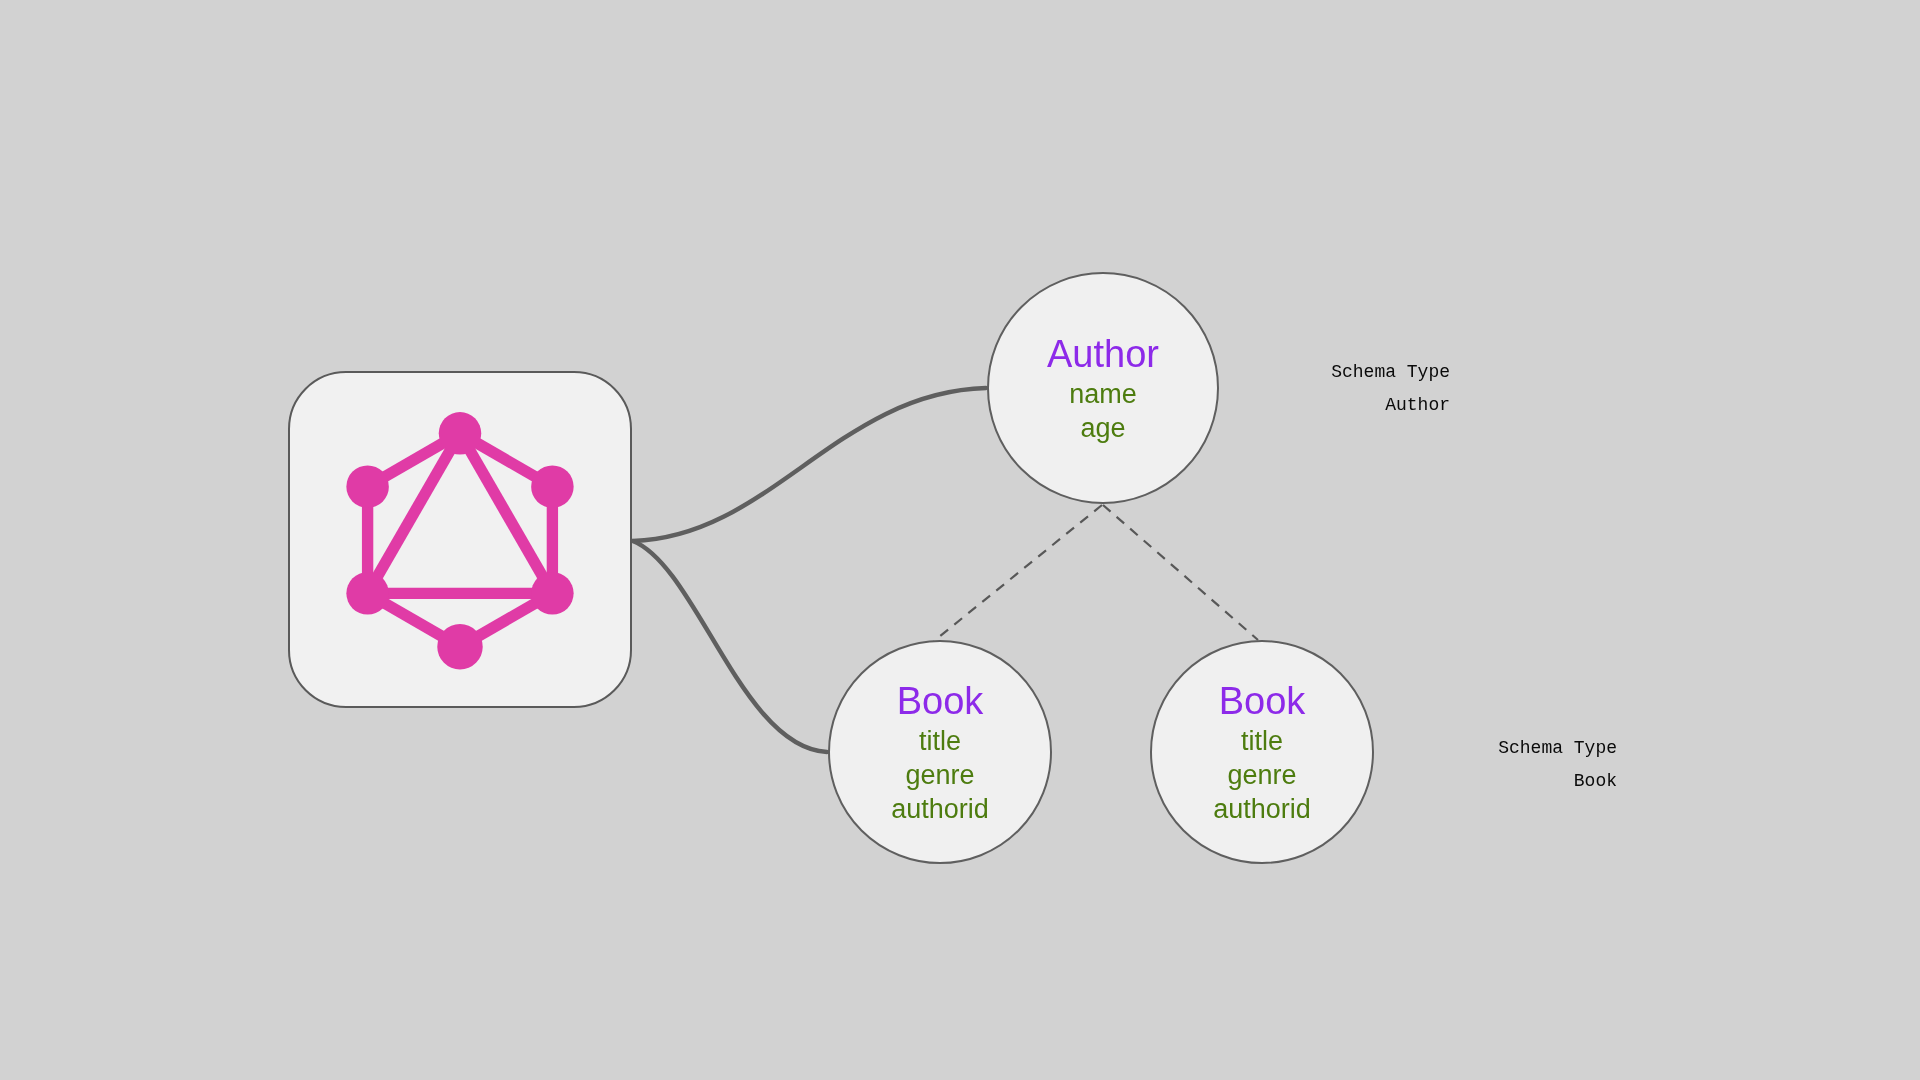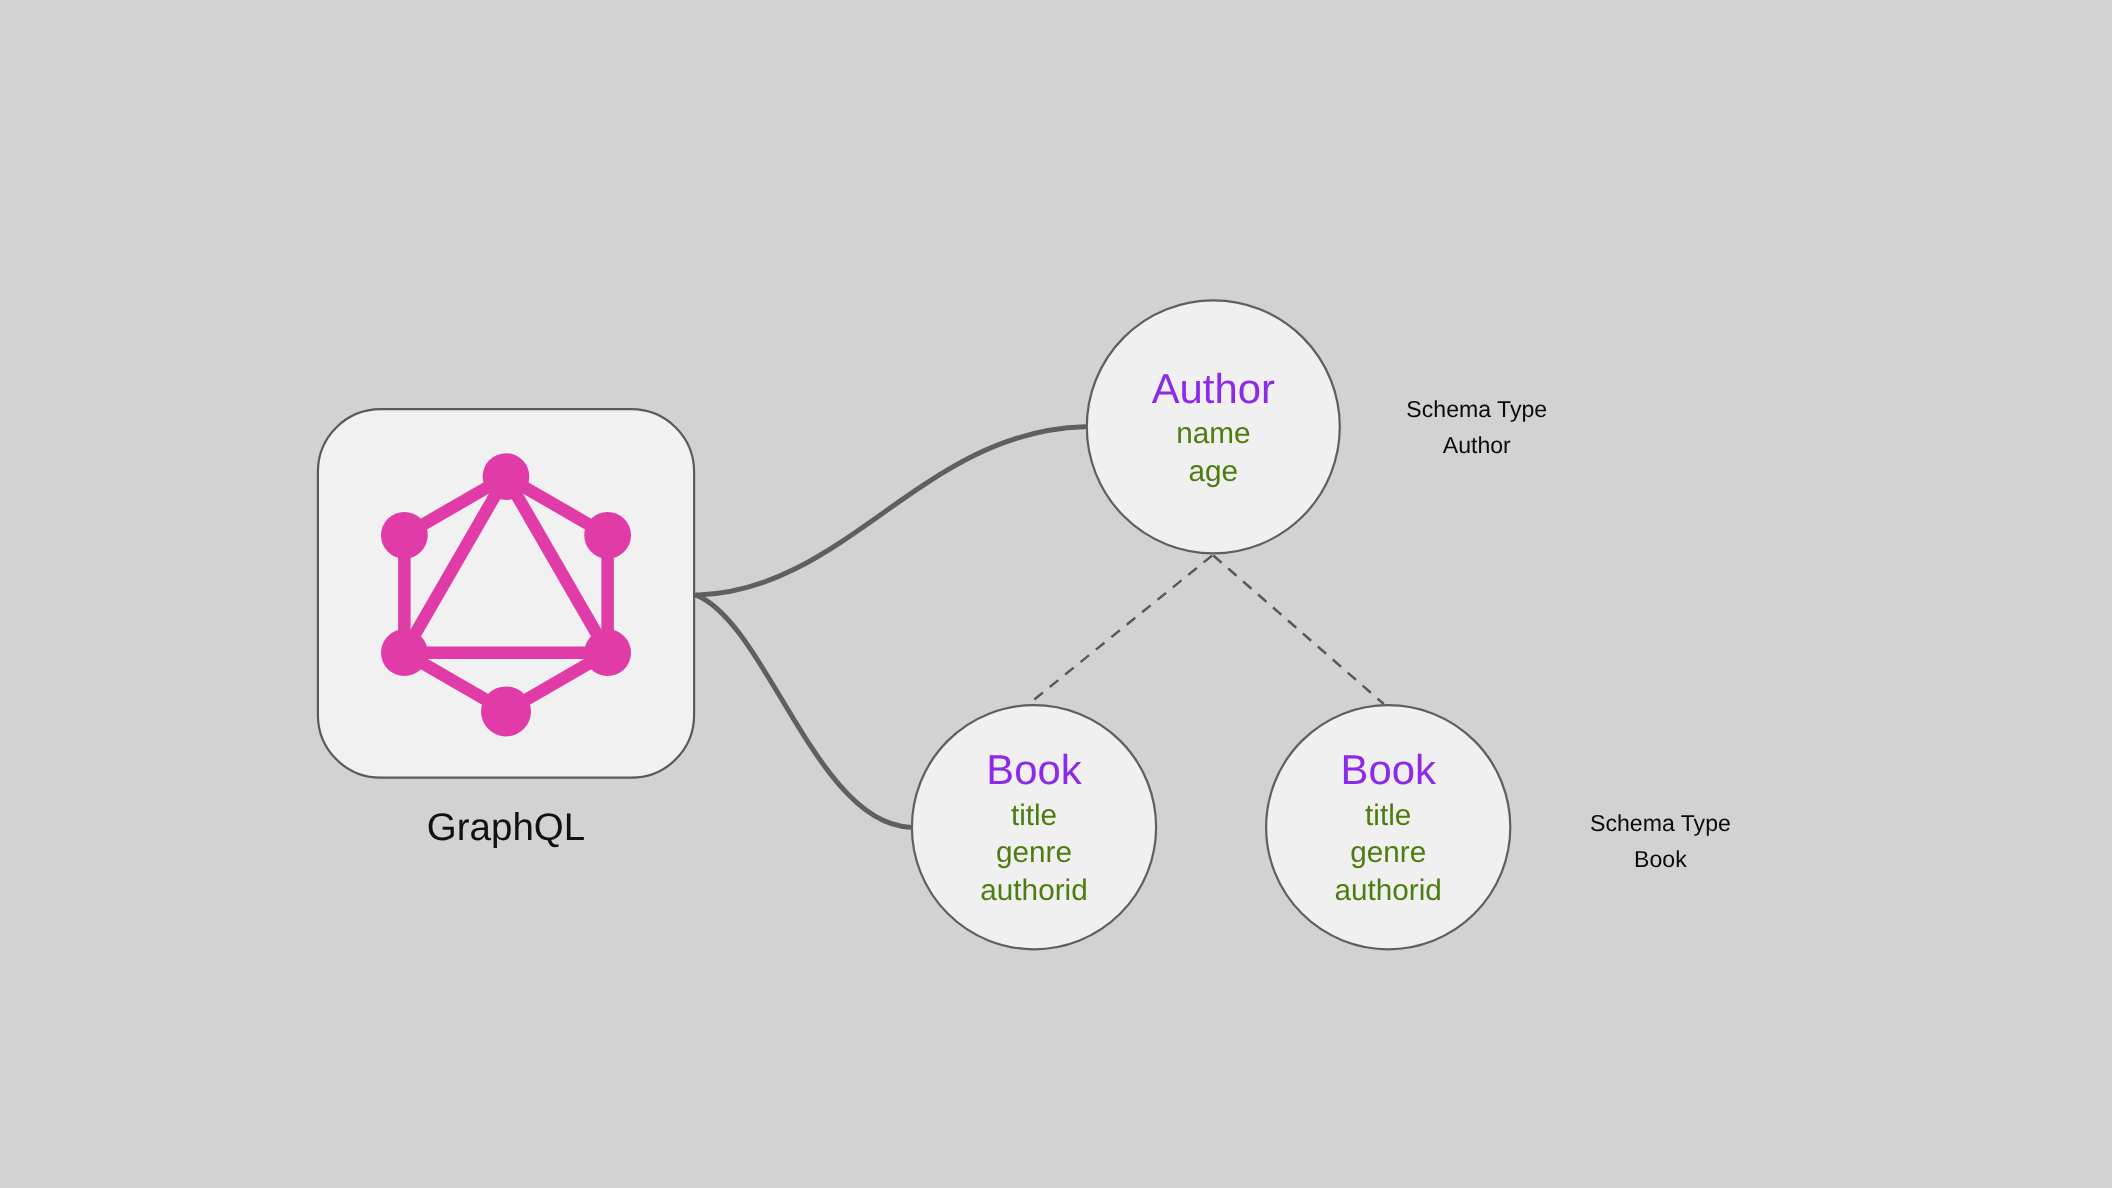--- a/index.html
+++ b/index.html
@@ -101,25 +101,26 @@
     color: #8d2ae9;
   }
   .node-field {
     font-size: 27px;
     line-height: 34px;
     color: #4d7c0f;
   }
   .side-label {
     position: absolute;
     width: 215px;
-    text-align: center;
-    font-size: 21px;
+    text-align: right;
+    font-size: 18px;
     line-height: 33px;
     color: #0a0a0a;
     z-index: 2;
+    font-family: Liberation Mono, monospace;
   }
   .label-author {
     left: 1235px;
     top: 356px;
   }
   .label-book {
     left: 1402px;
     top: 732px;
   }
   .gql-edge {
@@ -157,21 +158,20 @@
       <line class="gql-edge" x1="78.5" y1="223" x2="265.5" y2="223"></line>
 
       <circle class="gql-node" cx="172" cy="61" r="21.5"></circle>
       <circle class="gql-node" cx="78.5" cy="115" r="21.5"></circle>
       <circle class="gql-node" cx="265.5" cy="115" r="21.5"></circle>
       <circle class="gql-node" cx="78.5" cy="223" r="21.5"></circle>
       <circle class="gql-node" cx="265.5" cy="223" r="21.5"></circle>
       <circle class="gql-node" cx="172" cy="277" r="23"></circle>
     </svg>
   </div>
-  <div class="graphql-caption">GraphQL</div>
 
   <div class="schema-node node-author">
     <div class="node-title">Author</div>
     <div class="node-field">name</div>
     <div class="node-field">age</div>
   </div>
 
   <div class="schema-node node-book-left">
     <div class="node-title">Book</div>
     <div class="node-field">title</div>

